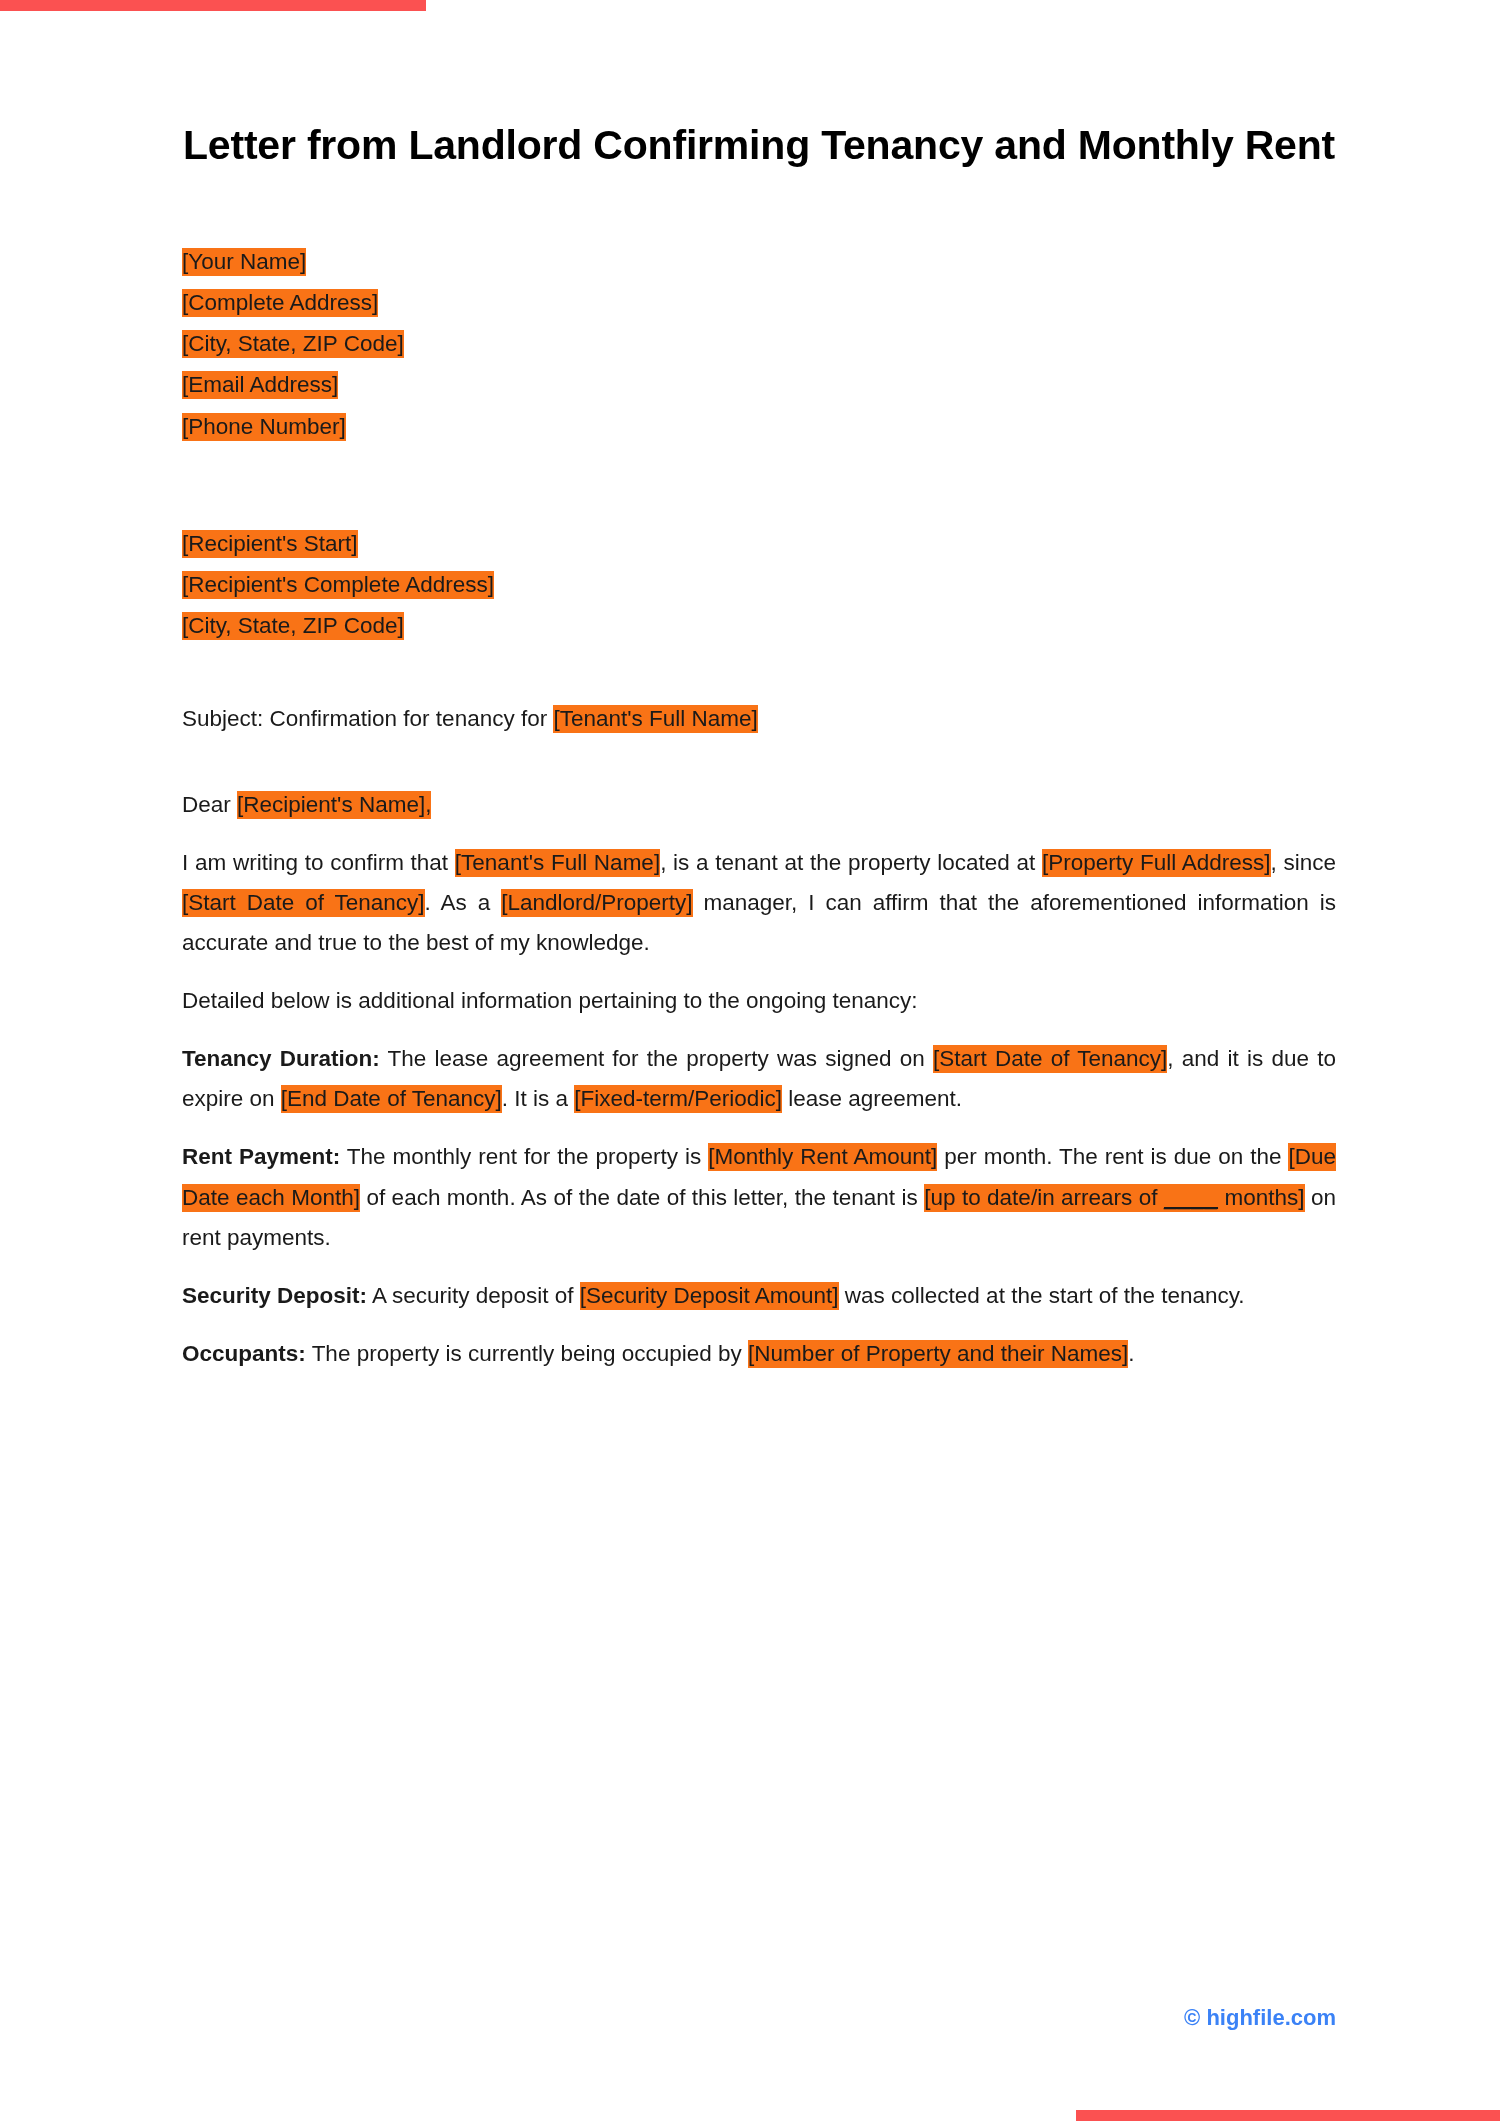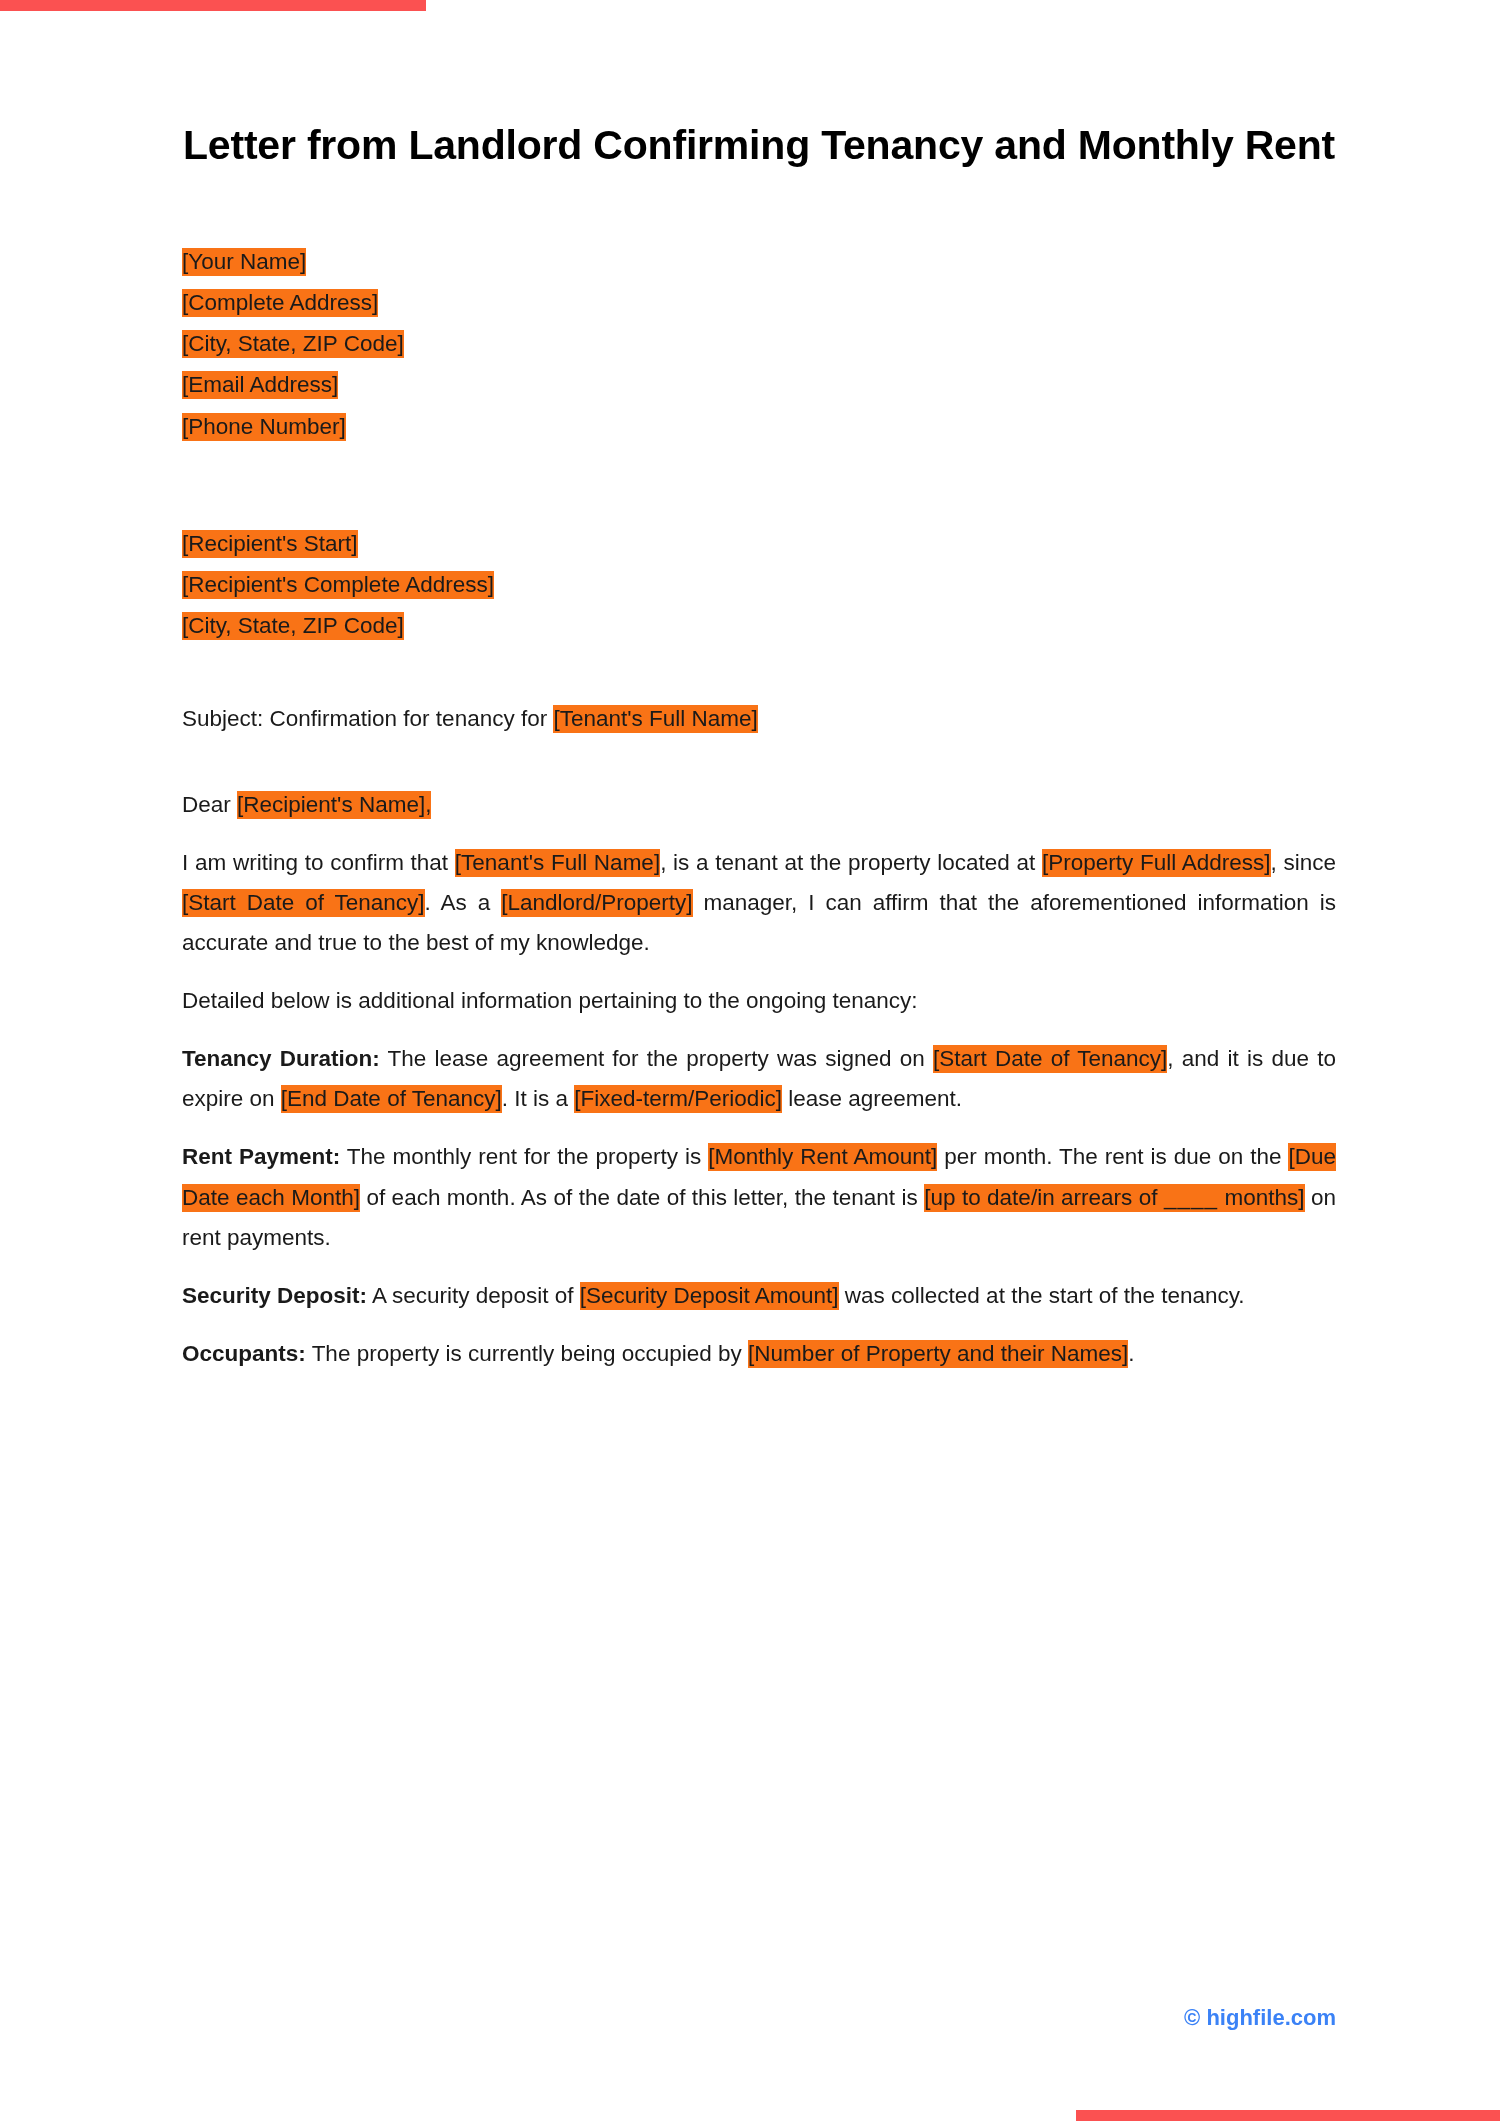--- a/index.html
+++ b/index.html
@@ -82,20 +82,21 @@
   .hl {
     background: #f97316;
     padding: 1px 0 2px 0;
   }
 
   .lbl {
     font-weight: bold;
   }
 
   .blank-line {
+    text-decoration: underline;
     letter-spacing: 1px;
   }
 
   .footer-credit {
     position: absolute;
     right: 164px;
     top: 2005px;
     font-size: 22px;
     color: #3b82f6;
     text-align: center;

